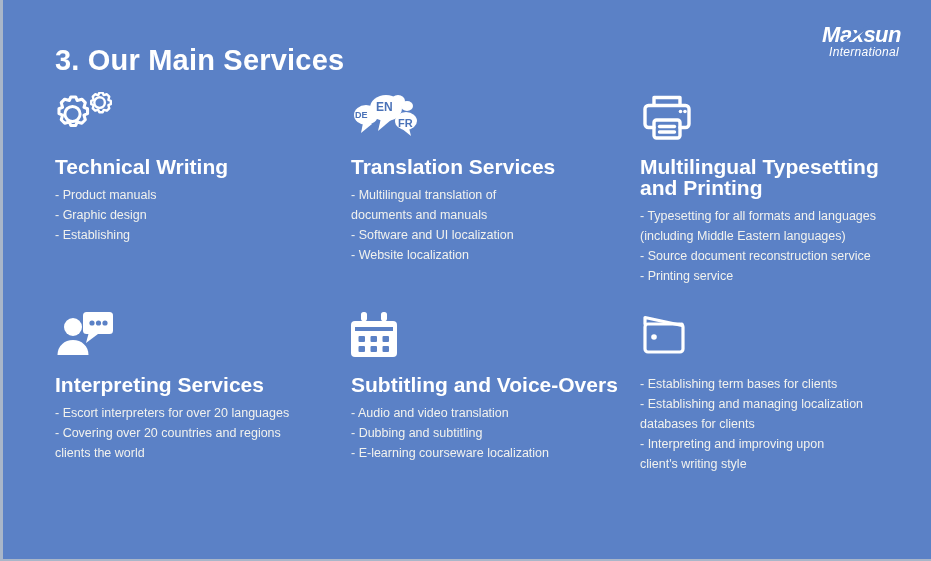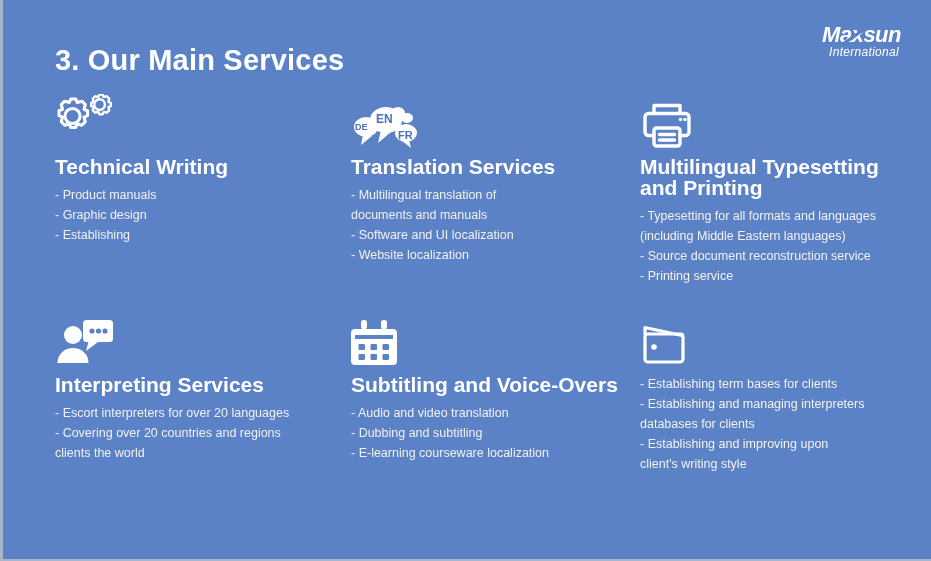--- a/index.html
+++ b/index.html
@@ -79,21 +79,21 @@
   .card.col2 { left: 348px; }
   .card.col3 { left: 637px; }
   .card.row1 { top: 92px; }
   .card.row2 { top: 310px; }
   .card.col3.row1 { width: 262px; }
   .card.col3.row2 { width: 268px; }
 
   .card-icon {
     height: 58px;
     display: flex;
-    align-items: flex-end;
+    align-items: flex-start;
     margin-bottom: 6px;
   }
   .card-title {
     font-size: 21px;
     font-weight: bold;
     color: #ffffff;
     line-height: 21px;
     margin-bottom: 8px;
   }
   .card-lines {
@@ -260,20 +260,20 @@
       <svg width="56" height="48" viewBox="0 0 56 48">
         <g fill="none" stroke="#ffffff" stroke-width="3.2" stroke-linejoin="round" stroke-linecap="round">
           <path d="M5 14 L5 7.5 L42 15.5 L42 14"></path>
           <rect x="5" y="14" width="38" height="28" rx="3"></rect>
         </g>
         <circle cx="14" cy="27" r="2.8" fill="#ffffff"></circle>
       </svg>
     </div>
     <div class="card-lines">
       <div class="card-line">- Establishing term bases for clients</div>
-      <div class="card-line">- Establishing and managing interpreters</div>
+      <div class="card-line">- Establishing and managing localization</div>
       <div class="card-line">databases for clients</div>
-      <div class="card-line">- Establishing and improving upon</div>
+      <div class="card-line">- Interpreting and improving upon</div>
       <div class="card-line">client's writing style</div>
     </div>
   </div>
 
 </div>
 
 </body></html>

